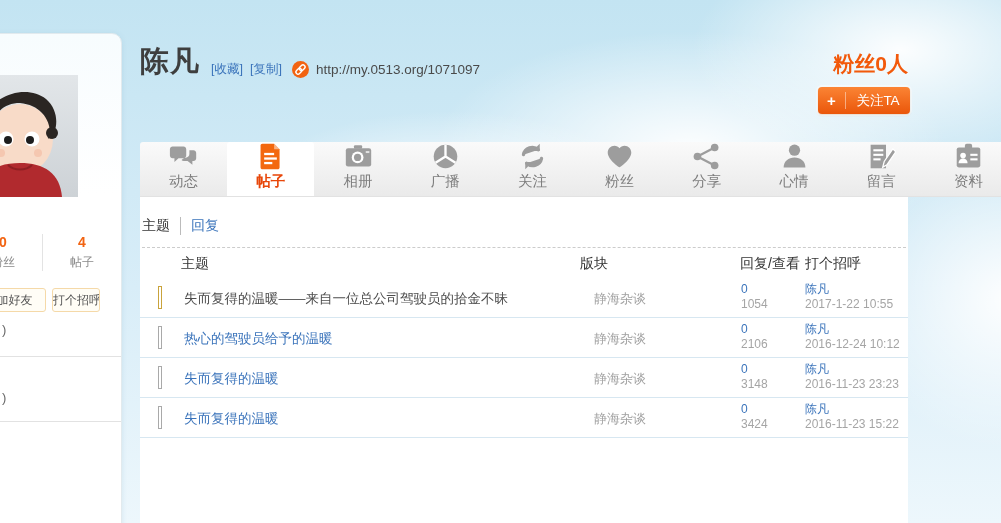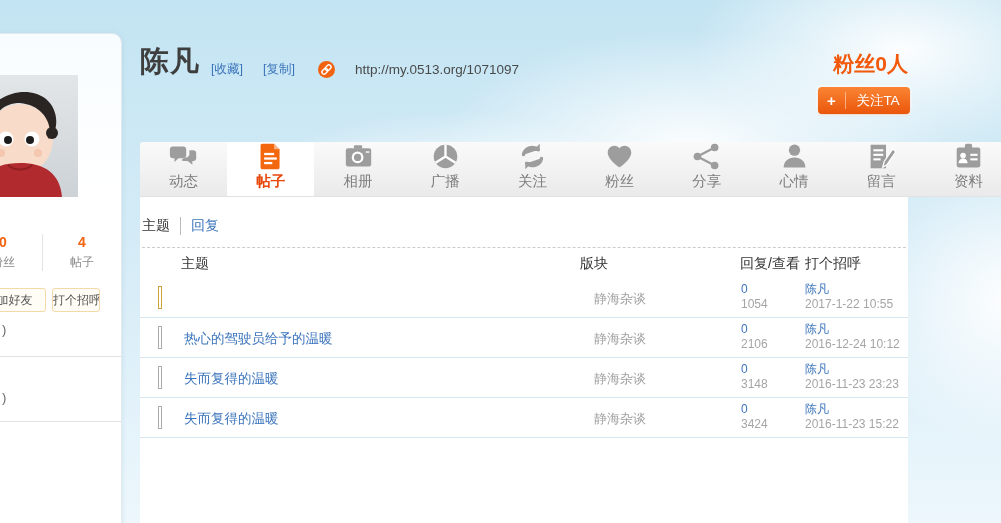--- a/index.html
+++ b/index.html
@@ -30,21 +30,21 @@
   .frag{position:absolute;left:38px;font-size:13px;color:#666;}
   #frag1{top:288px;}
   #frag2{top:356px;}
   .side-line{position:absolute;left:0;right:0;border-top:1px solid #e2e2e2;}
   #sline1{top:322px;}
   #sline2{top:387px;}
 
   
   .main{position:absolute;left:140px;top:0;width:768px;height:523px;z-index:2;}
   .username{position:absolute;left:0;top:42px;font-size:29px;font-weight:bold;color:#3e3e3e;letter-spacing:1px;}
-  .meta-row{position:absolute;left:71px;top:61px;display:flex;align-items:center;gap:20px;}
+  .meta-row{position:absolute;left:71px;top:61px;display:flex;align-items:center;gap:7px;}
   .meta-link{font-size:12.5px;color:#3b74bb;cursor:pointer;}
   .url-icon{width:17px;height:17px;margin-left:3px;}
   .profile-url{font-size:13.5px;color:#4a4a4a;}
   .fans{position:absolute;right:0;top:50px;font-size:21px;font-weight:bold;color:#f2590b;}
   .follow-btn{position:absolute;right:-2px;top:87px;width:92px;height:27px;display:flex;align-items:center;
     background:linear-gradient(180deg,#fb8434,#ea560a);border-radius:4px;cursor:pointer;
     box-shadow:0 0 0 2px rgba(255,255,255,.45),0 1px 2px rgba(180,90,20,.4);}
   .follow-plus{width:27px;text-align:center;color:#fff;font-size:15px;font-weight:bold;}
   .follow-sep{width:1px;height:17px;background:rgba(255,255,255,.45);}
   .follow-label{flex:1;text-align:center;color:#fff;font-size:13.5px;}
@@ -270,20 +270,21 @@
       <span class="th th-subject">主题</span>
       <span class="th th-forum">版块</span>
       <span class="th th-replies">回复/查看</span>
       <span class="th th-last">打个招呼</span>
     </div>
 
     <div class="rows">
 
     <div class="trow gold visited">
           <span class="c-icon"><span class="doc-icon"></span></span>
+          <span class="c-subject">失而复得的温暖——来自一位总公司驾驶员的拾金不昧</span>
           <span class="c-forum">静海杂谈</span>
           <span class="c-replies">
             <div class="replies">0</div>
             <div class="views">1054</div>
           </span>
           <span class="c-last">
             <div class="author">陈凡</div>
             <div class="pdate">2017-1-22 10:55</div>
           </span>
         </div>

